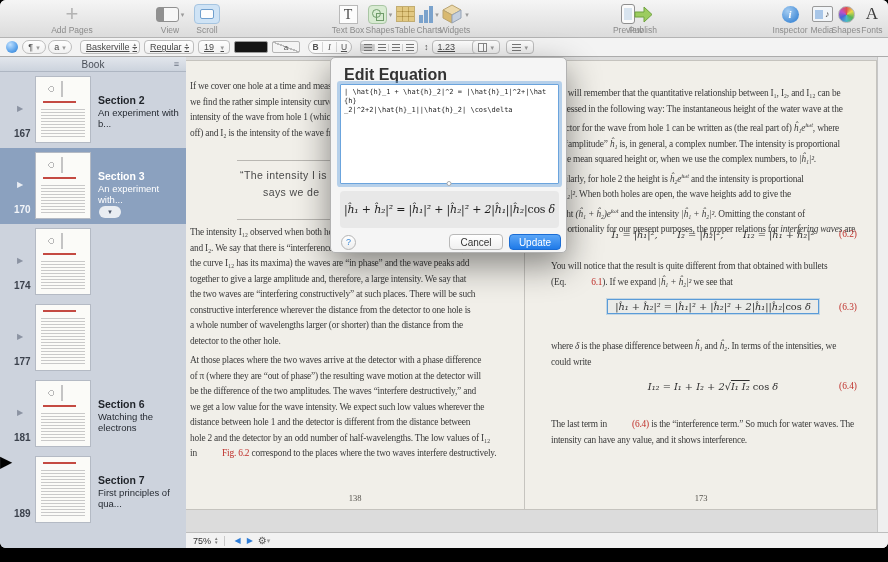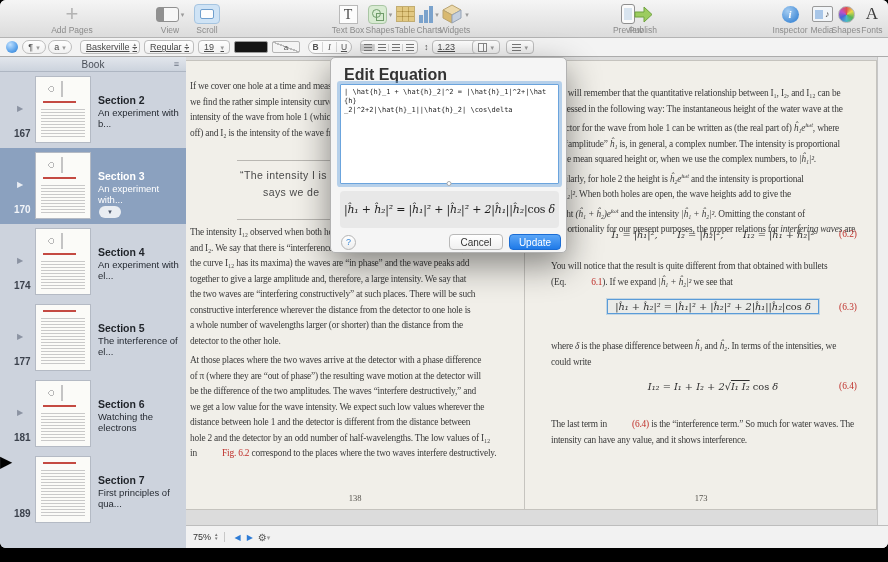--- a/index.html
+++ b/index.html
@@ -95,21 +95,21 @@
   sup { font-size:6.5px; }
   .qrule { position:absolute; left:51px; width:240px; height:1px; background:#b9b7b2; }
   .quote { position:absolute; font-size:10.5px; letter-spacing:0.4px; color:#4a4a4a; white-space:nowrap; }
   .eqrow { position:absolute; left:26px; width:324px; display:flex; justify-content:center; font-family:"DejaVu Serif",serif; font-size:9.8px; color:#2e2e2e; white-space:nowrap; }
   .eqref { position:absolute; right:18px; top:0; font-family:"Liberation Serif",serif; font-size:9.4px; }
   .selbox { border:1px solid #5a9bd8; box-shadow:0 0 0 1px rgba(90,155,216,0.3); padding:1px 7px; background:rgba(120,170,220,0.05); }
   .pgnum { position:absolute; top:432px; left:0; right:0; text-align:center; font-family:"Liberation Serif",serif; font-size:8.5px; color:#55524c; }
   .gutter { position:absolute; right:0; top:0; bottom:15px; width:11px; background:#efefef; border-left:1px solid #c6c6c6; }
 
   
-  .statusbar { position:absolute; left:0; right:0; bottom:0; height:23px; background:#f2f2f2; border-top:1px solid #bdbdbd; display:flex; align-items:center; font-size:9px; color:#333; }
+  .statusbar { position:absolute; left:0; right:0; bottom:0; height:16px; background:#f2f2f2; border-top:1px solid #bdbdbd; display:flex; align-items:center; font-size:9px; color:#333; }
   .statusbar .zl { margin-left:7px; }
   .statusbar .stp { margin-left:3px; }
   .sbdiv { width:1px; height:10px; background:#c8c8c8; margin:0 6px; }
   .arr { font-size:8px; color:#2e7cd6; margin:0 3px; }
   .gear { font-size:10px; color:#555; margin-left:2px; }
 
   
   .dialog { position:absolute; left:330px; top:57px; width:237px; height:196px; background:#f5f5f5; border:1px solid #b2b2b2; border-radius:5px; box-shadow:0 12px 34px rgba(0,0,0,0.45); z-index:50; }
   .dlg-title { position:absolute; left:13px; top:8px; font-size:16px; font-weight:bold; color:#333; }
   .dlg-ta { position:absolute; left:9px; top:26px; width:219px; height:100px; background:#fff; border:1px solid #6ba4dd; box-shadow:0 0 0 3px rgba(106,164,221,0.45); border-radius:1px; resize:none; overflow:hidden; font-family:"DejaVu Sans Mono",monospace; font-size:7px; line-height:9px; padding:3px; color:#1e1e1e; word-break:break-all; outline:none; }
@@ -342,37 +342,29 @@
     </div>
 
     <div class="srow" style="top:167px;">
       <span class="stri">▶</span>
       <div class="sthumb">
           <div class="diag"></div>
           <div class="cap"></div>
           <div class="stxt"></div>
         </div>
       <span class="spage">174</span>
-      <div class="smeta">
-          <div class="stitle">Section 4</div>
-          <div class="ssub">An experiment with el...</div>
-        </div>
     </div>
 
     <div class="srow" style="top:243px;">
       <span class="stri">▶</span>
       <div class="sthumb">
           <div class="cap" style="margin-top:5px;"></div>
           <div class="stxt"></div>
         </div>
       <span class="spage">177</span>
-      <div class="smeta">
-          <div class="stitle">Section 5</div>
-          <div class="ssub">The interference of el...</div>
-        </div>
     </div>
 
     <div class="srow" style="top:319px;">
       <span class="stri">▶</span>
       <div class="sthumb">
           <div class="diag"></div>
           <div class="cap"></div>
           <div class="stxt"></div>
         </div>
       <span class="spage">181</span>

